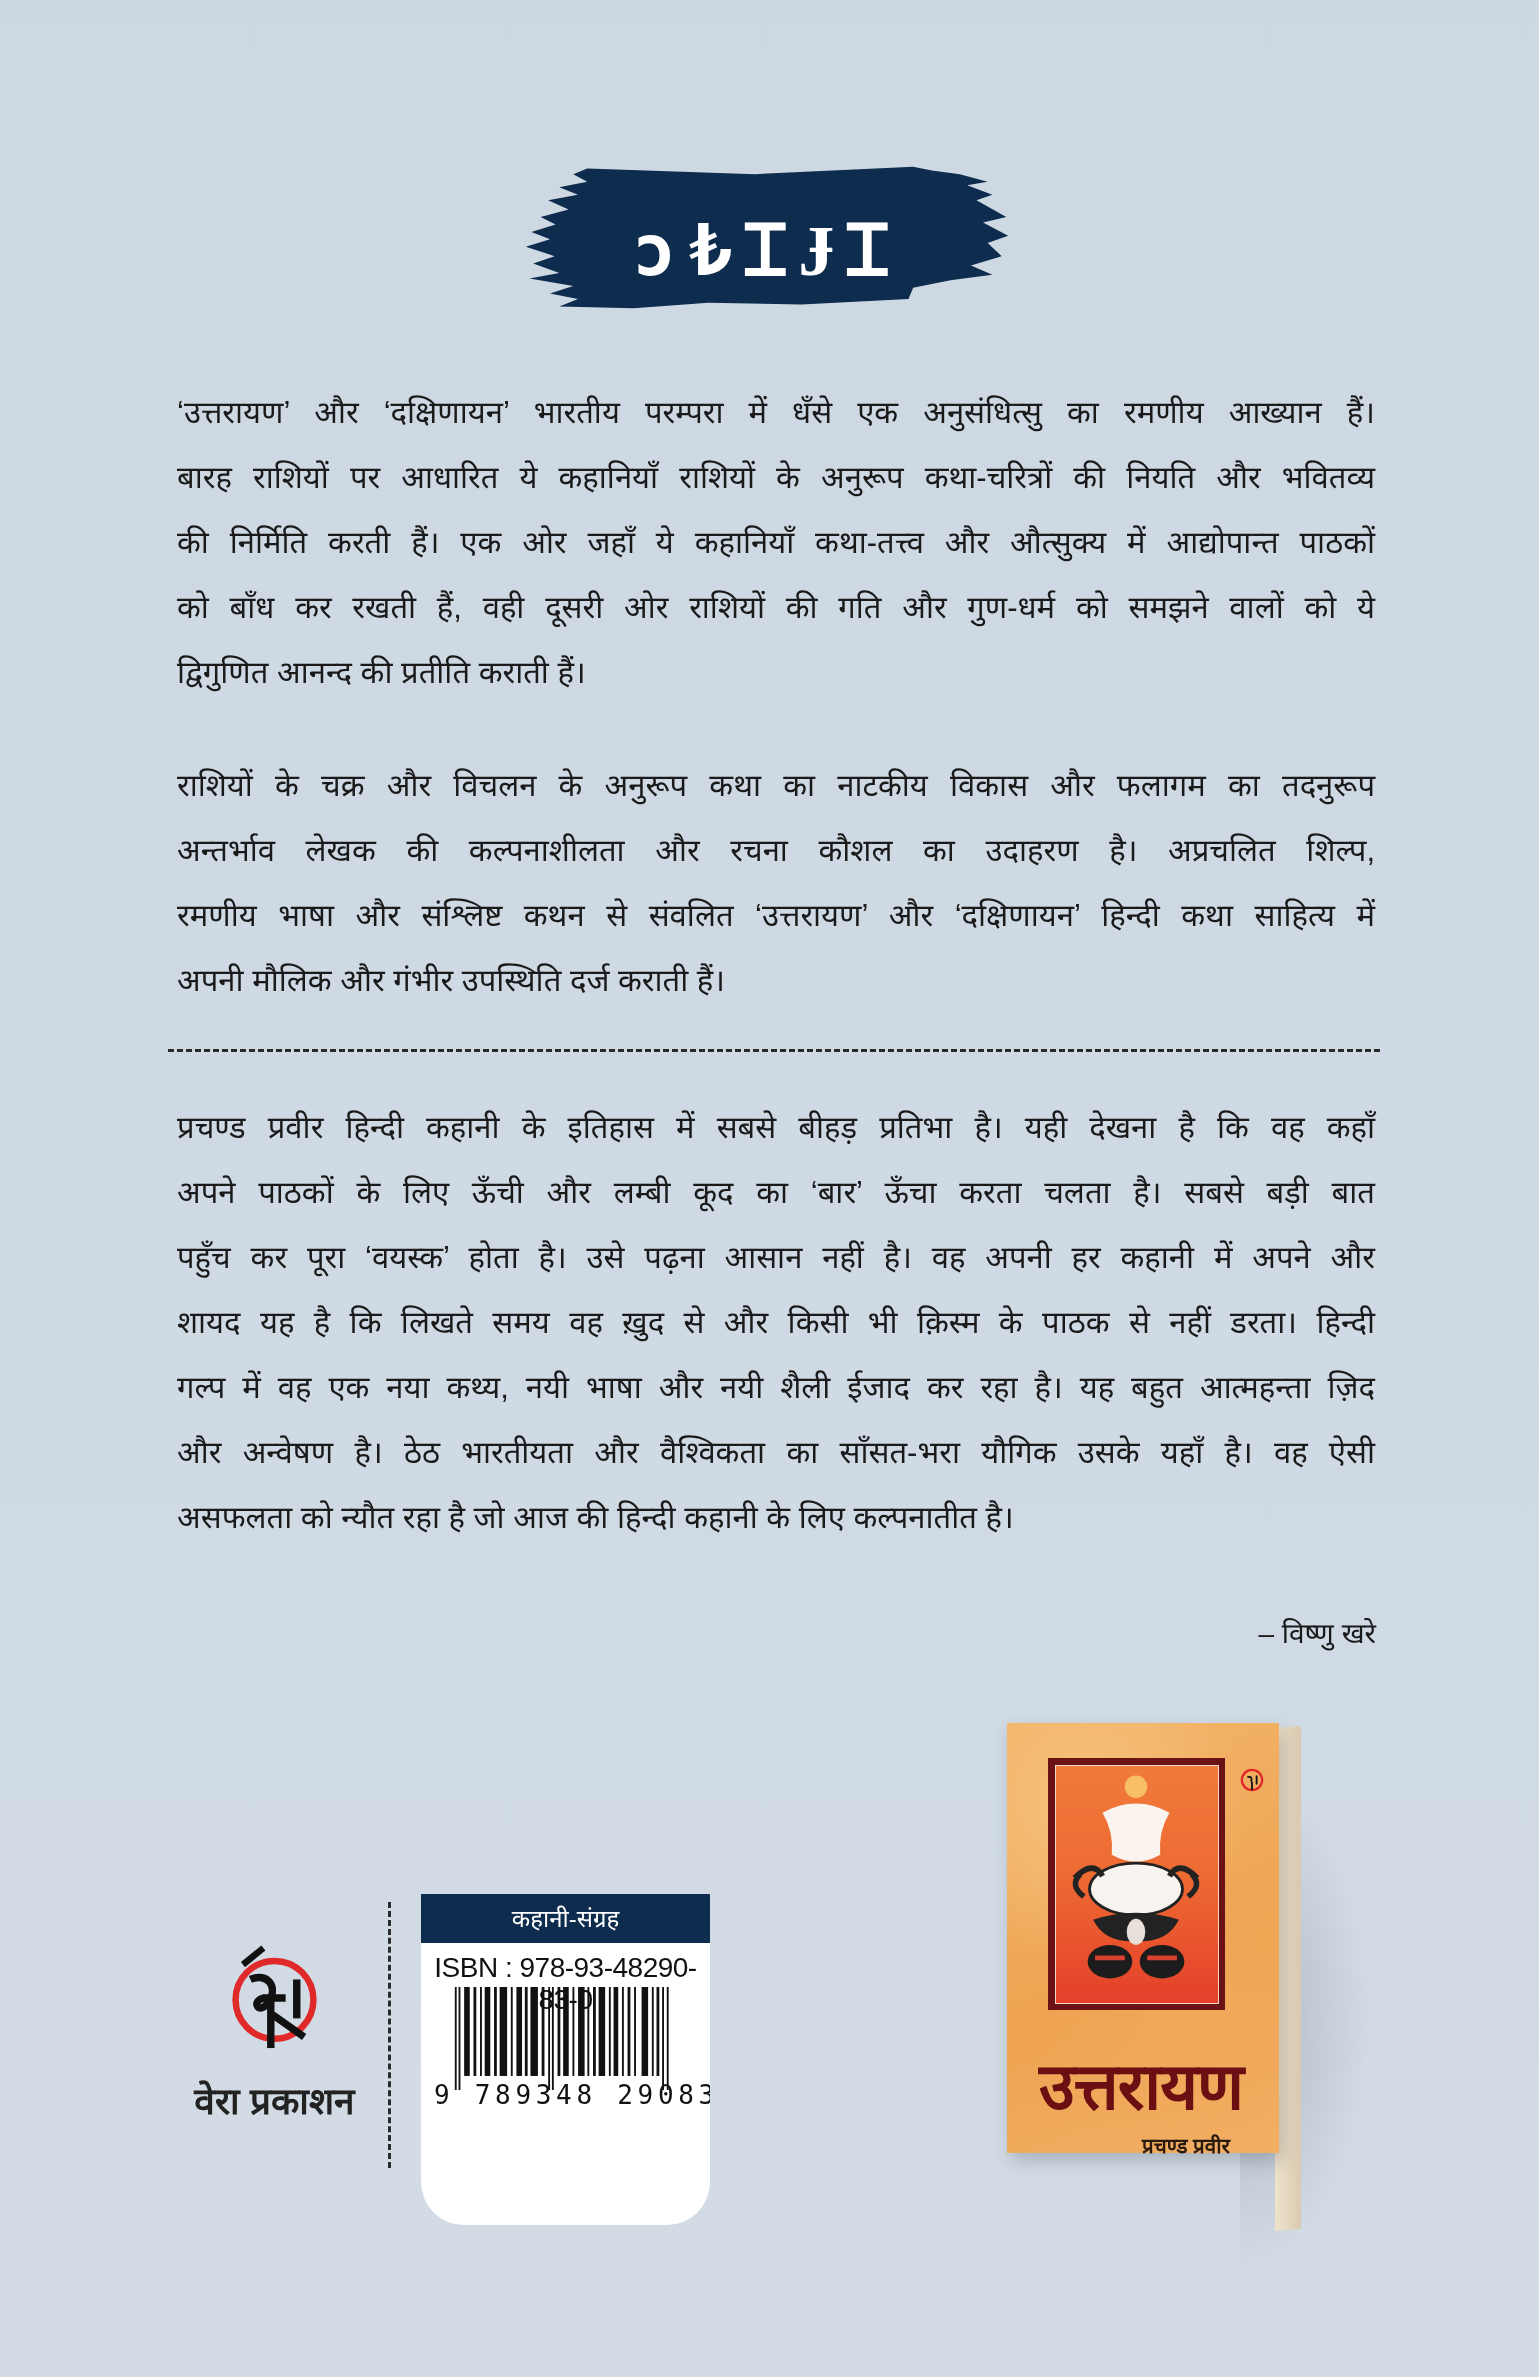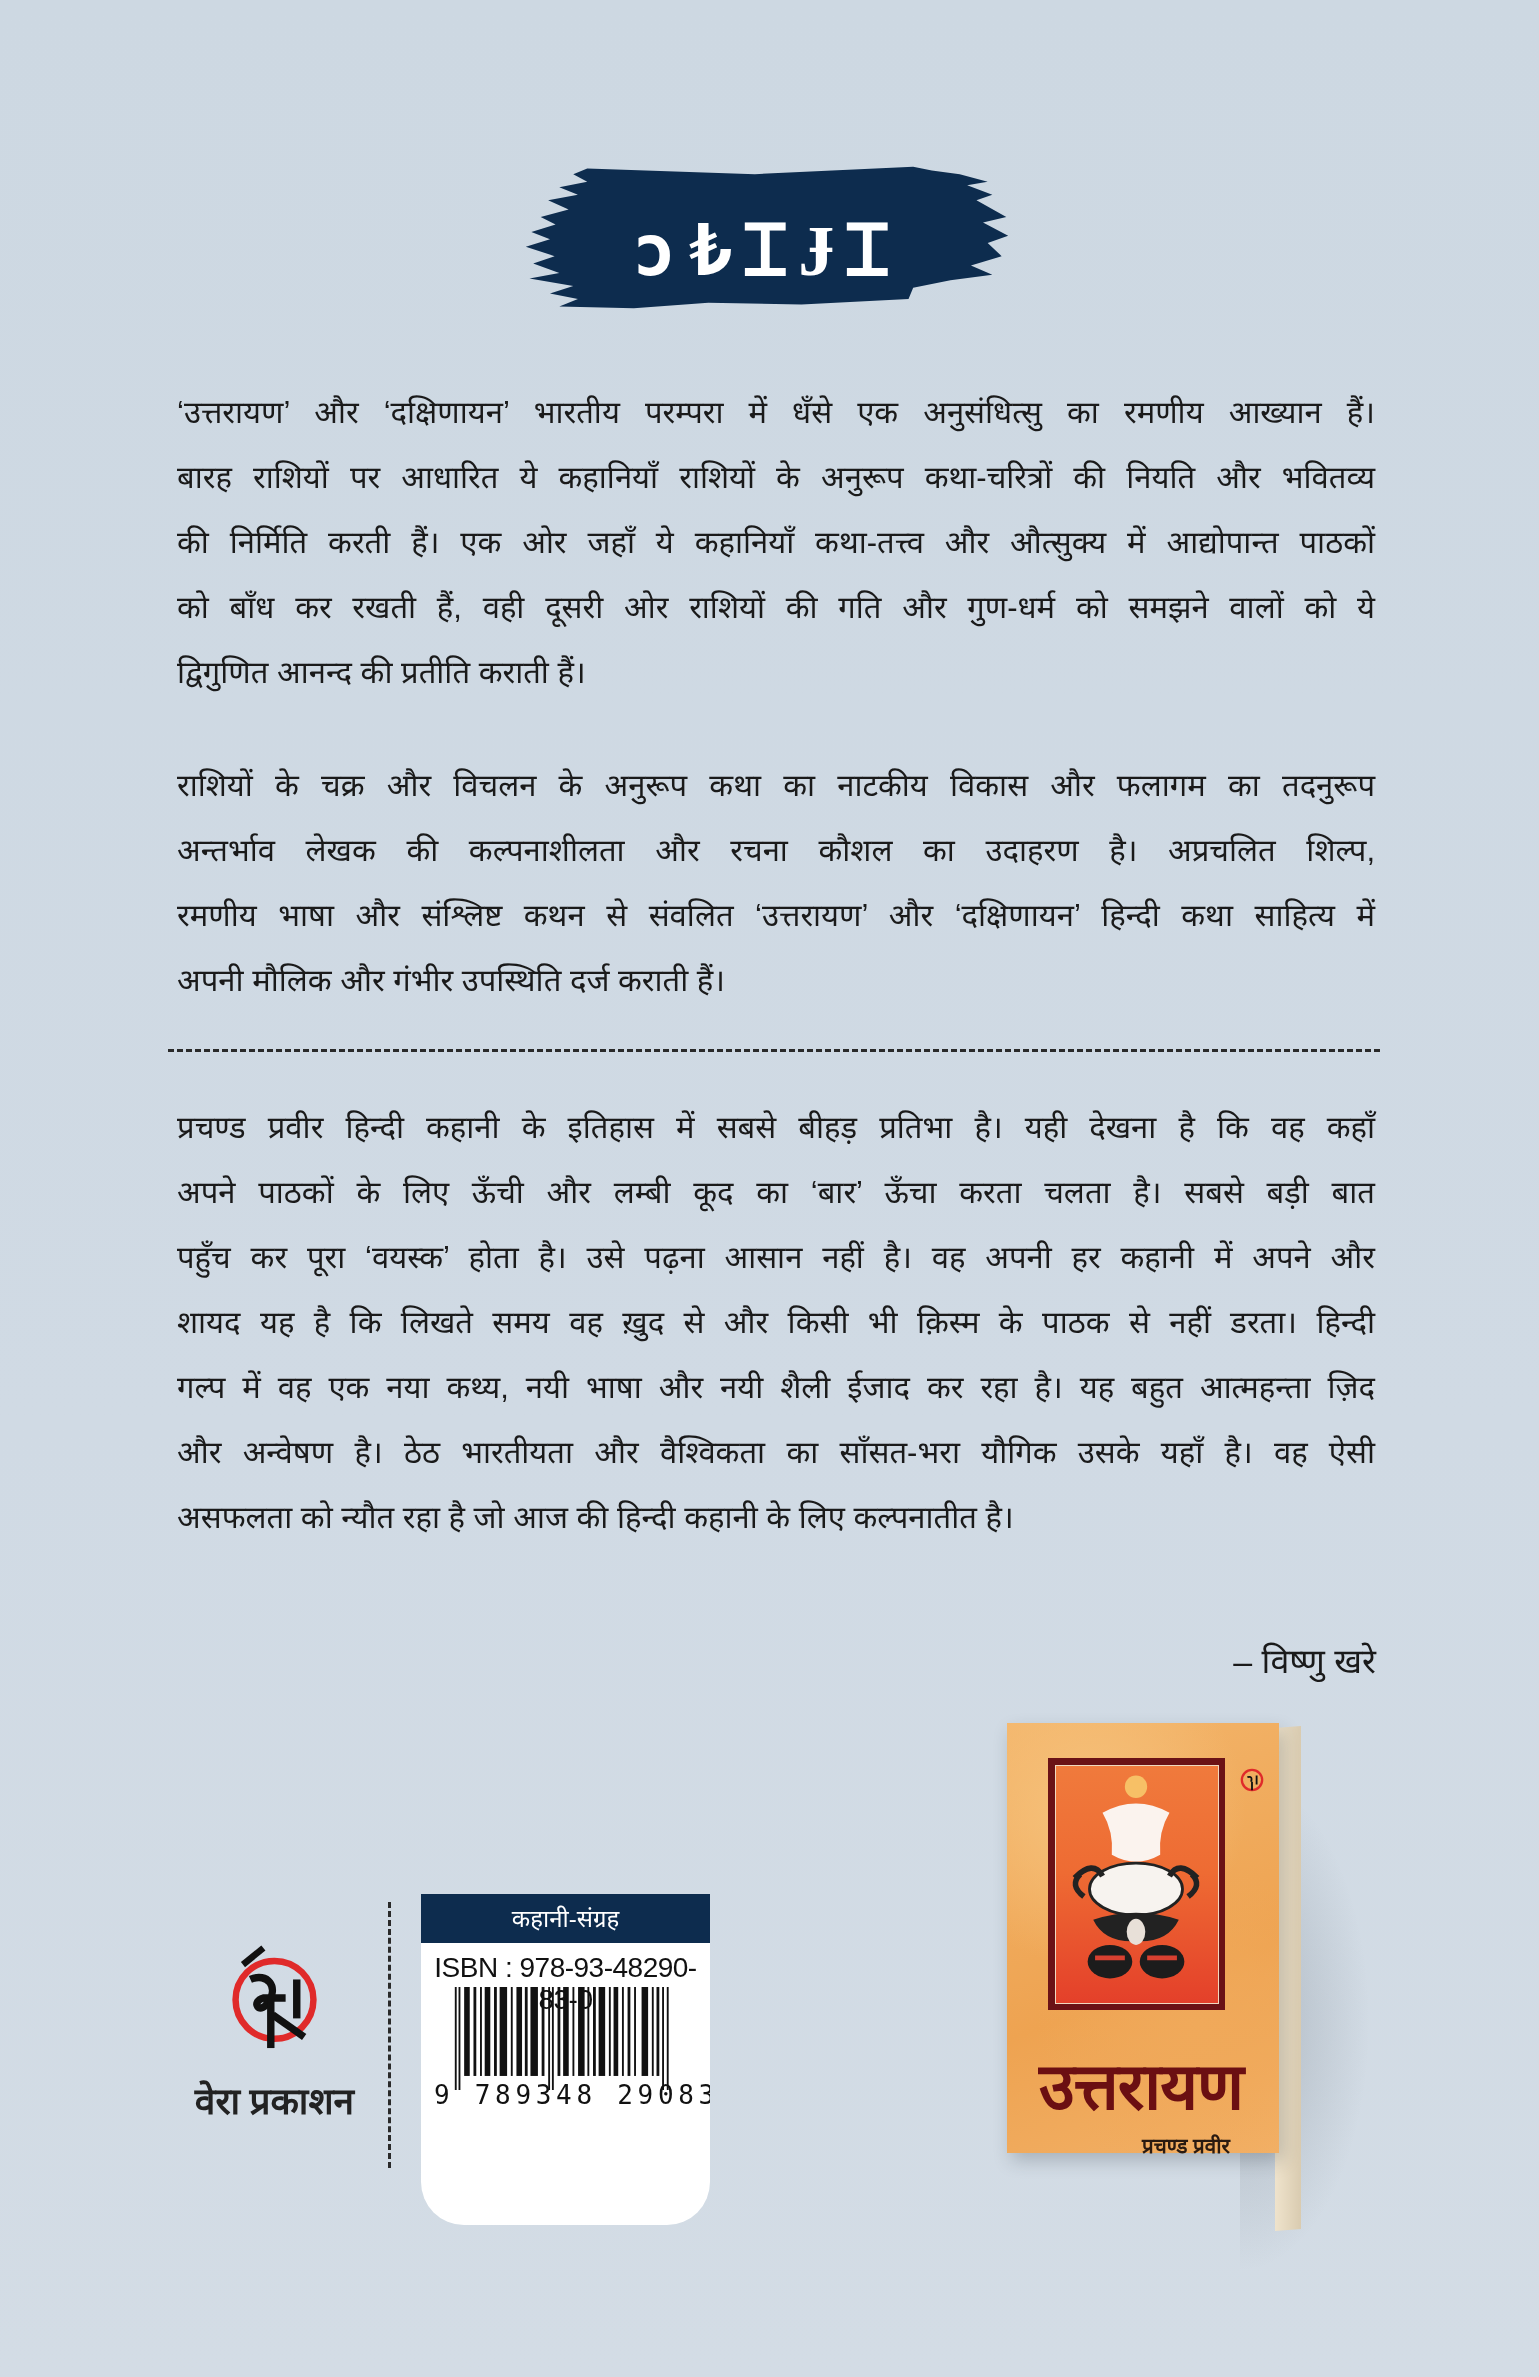--- a/index.html
+++ b/index.html
@@ -34,30 +34,30 @@
   .para .line { display: block; white-space: nowrap; text-align-last: justify; text-align: justify; }
   .para .line.last { text-align-last: left; }
 
   .divider {
     position: absolute; left: 168px; top: 1049px; width: 1212px; height: 0;
     border-top: 3.7px dashed #2a2a2a;
   }
 
   .signature {
     position: absolute; right: 163px; top: 1613px;
-    font-family: "Liberation Sans", sans-serif; font-size: 34px; color:#1a1a1a;margin-top:24px;
+    font-family: "Liberation Sans", sans-serif; font-size: 28px; color:#1a1a1a;
   }
 
   
   .publisher { position: absolute; left: 186px; top: 1944px; width: 177px; text-align: center; }
   .logo-circle {
     width: 89px; height: 108px; margin: 0 auto; position: relative;
   }
   .publisher-name {
-    margin-top: 22.4px; font-family: Liberation Serif, serif;
+    margin-top: 22.4px; font-family: Liberation Sans, sans-serif;
     font-size: 37px; font-weight: 700; color: #222; white-space: nowrap;
   }
   .vdash {
     position: absolute; left: 388px; top: 1902px; height: 266px; width: 0;
     border-left: 3.7px dashed #2a2a2a;
   }
 
   
   .isbn-card {
     position: absolute; left: 421px; top: 1894px; width: 289px; height: 331px;

